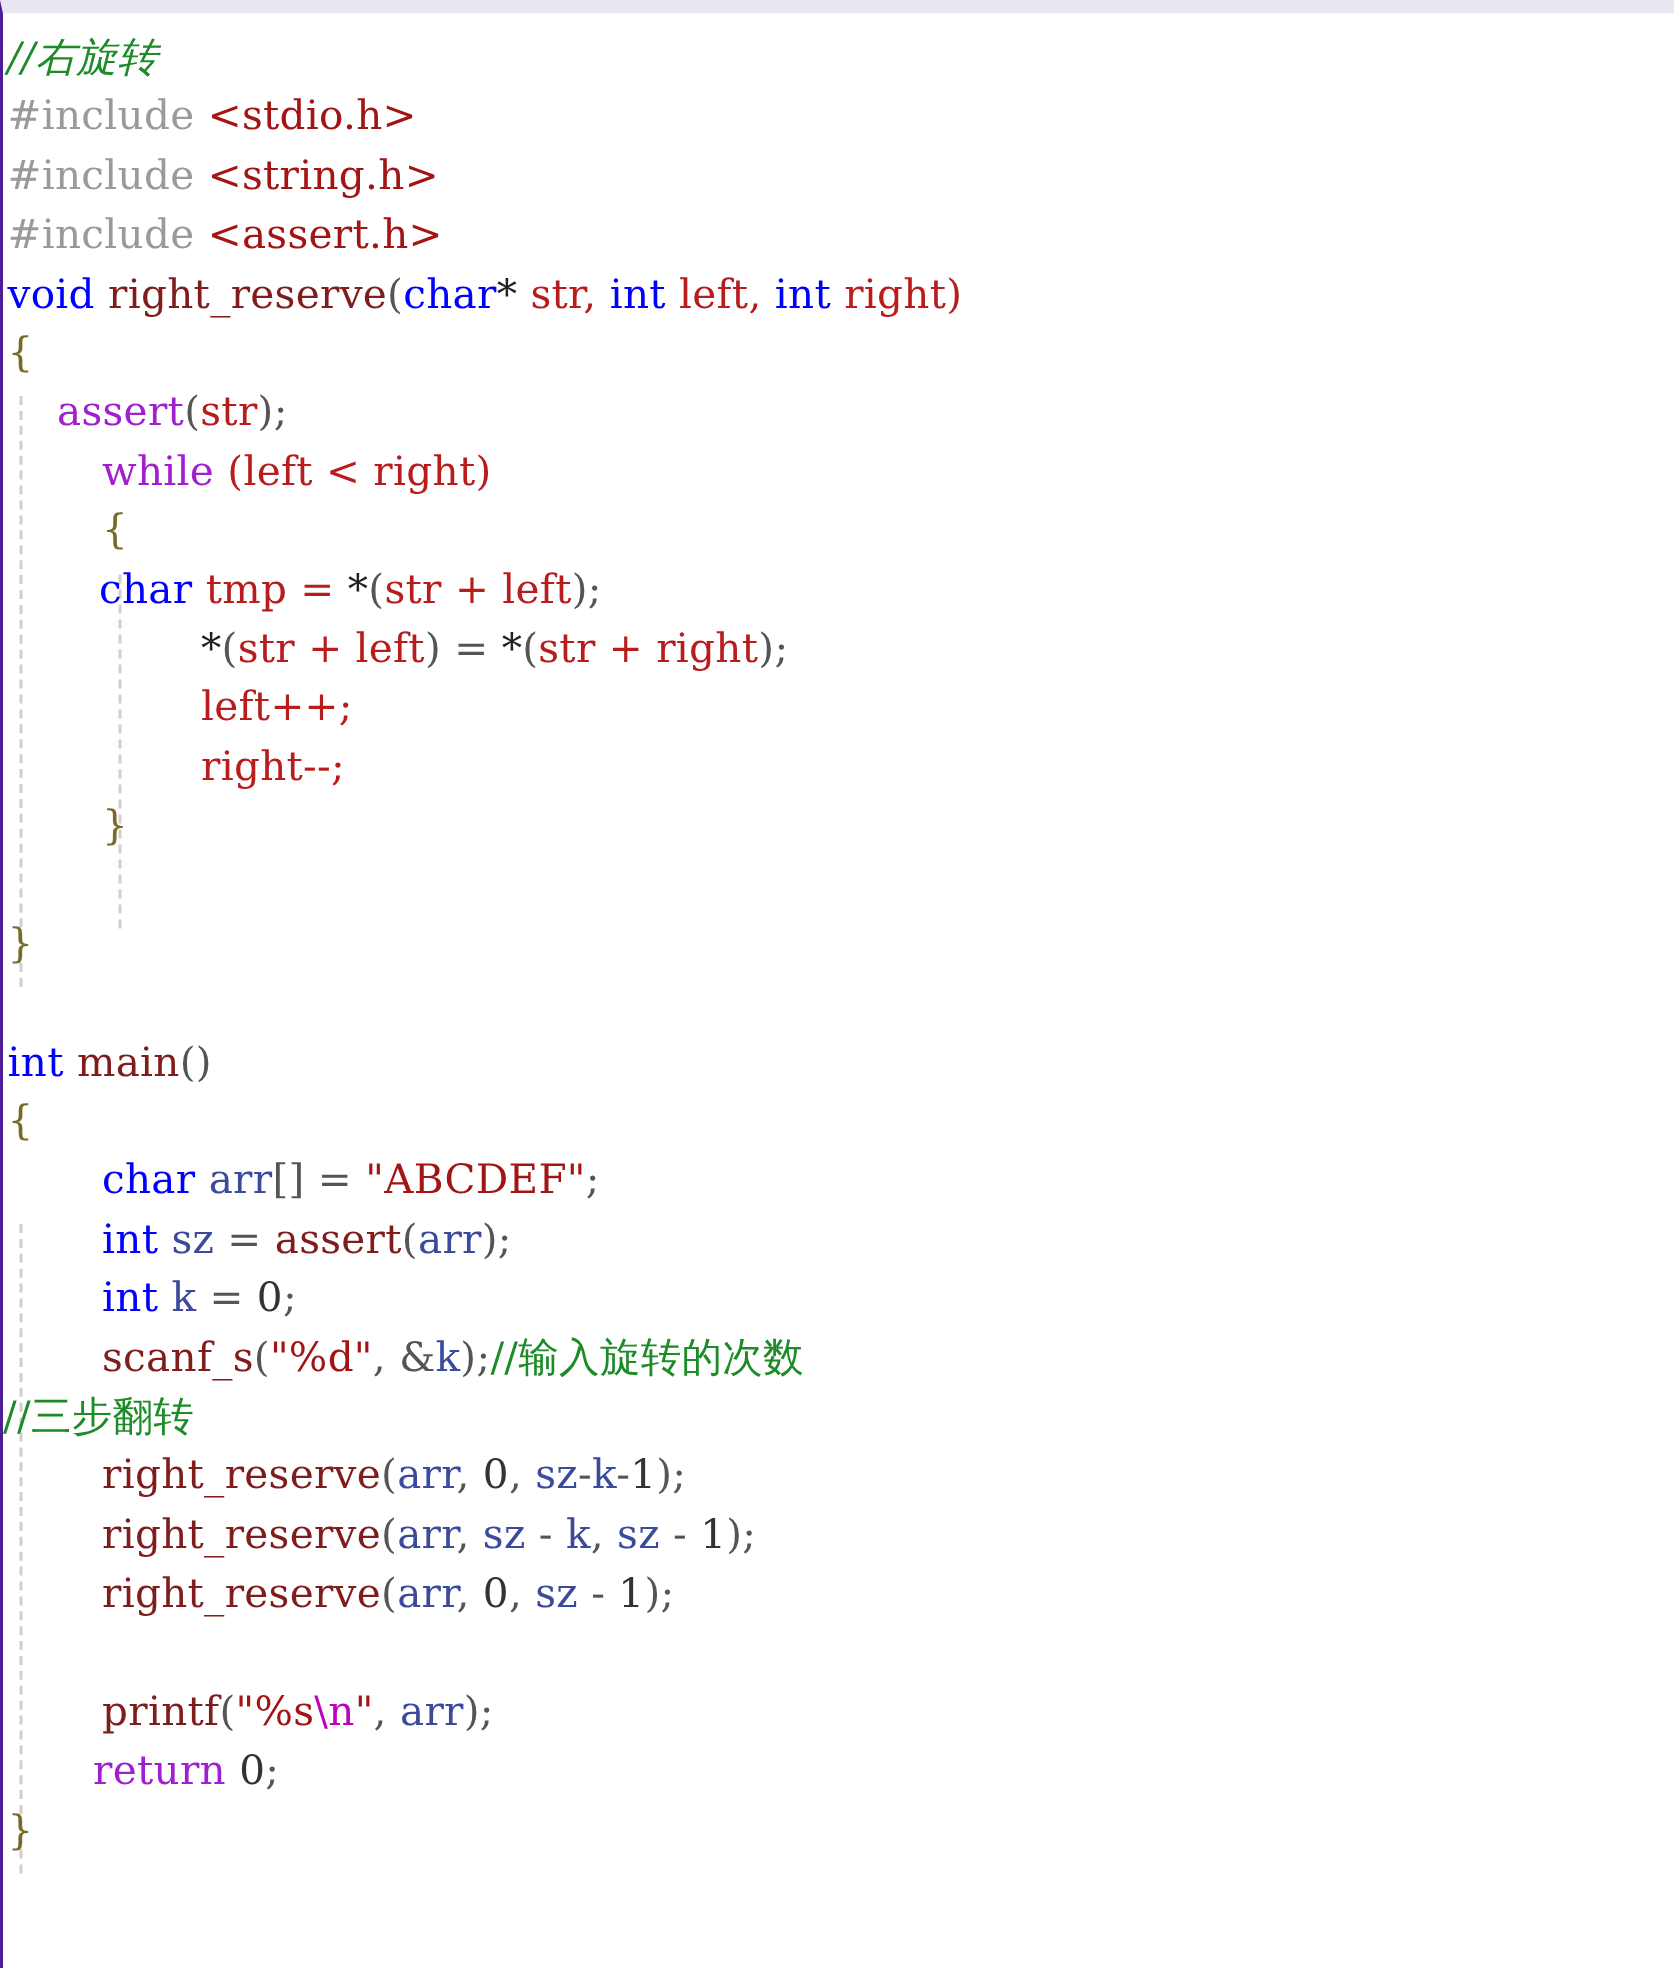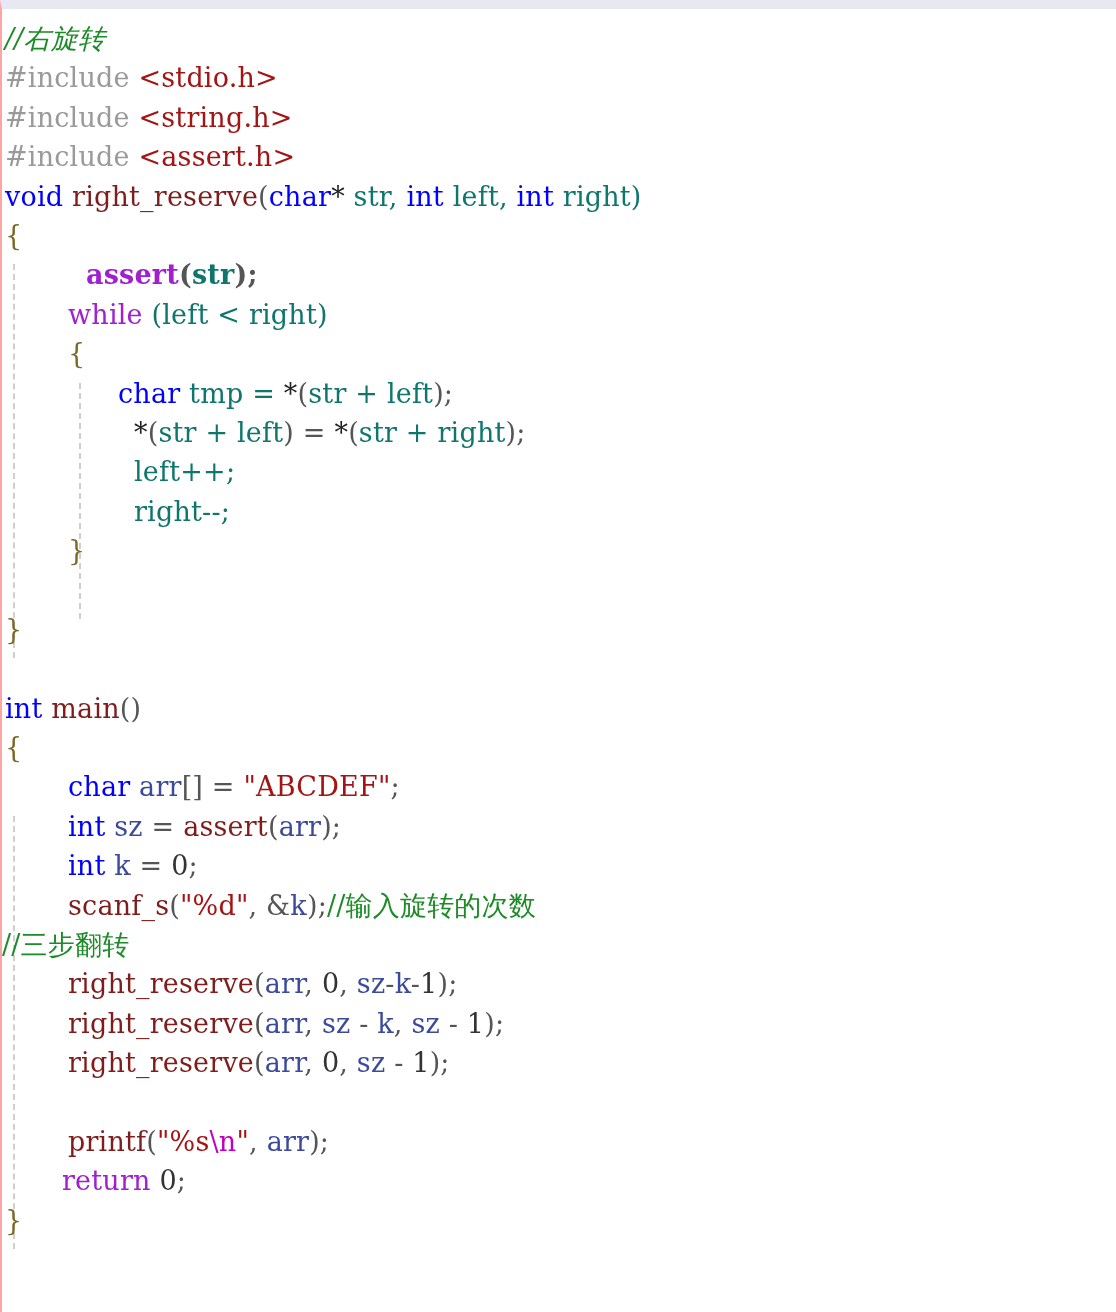--- a/index.html
+++ b/index.html
@@ -14,21 +14,21 @@
     font-family: "DejaVu Serif", "Liberation Serif", serif;
   }
 
   #code-block {
     position: relative;
     width: 1116px;
     height: 1312px;
     background: #ffffff;
     box-sizing: border-box;
     border-top: 9px solid #e8e8f2;
-    border-left: 2px solid #fca5a5;
+    border-left: 2px solid #4c1d95;
   }
 
   
   #code-block::before {
     content: "";
     position: absolute;
     left: 0; right: 0; top: 0;
     height: 3px;
     background: #ffffff;
     opacity: 0.9;
@@ -64,21 +64,21 @@
     font-family: "DejaVu Serif", "Liberation Serif", serif;
     letter-spacing: 0.2px;
     color: #808080;
   }
   .line .txt { display: inline; }
 
   
   .kw      { color: #0000ff; }   
   .ctrl    { color: #a020d0; }   
   .fn      { color: #7f1d1d; }   
-  .ident   { color: #0f766e; }   
+  .ident   { color: #b91c1c; }   
   .var     { color: #3b4a9c; }   
   .pp      { color: #9a9a9a; }   
   .hdr     { color: #a31515; }   
   .str     { color: #a31515; }   
   .esc     { color: #c000c0; }   
   .cmt     { color: #1d8b27; font-style: italic; }
   .cmt-cn  { color: #1d8b27; }
   .punct   { color: #555555; }
   .num     { color: #333333; }
   .op      { color: #222222; }
@@ -94,24 +94,24 @@
         <div class="guide" style="left: 77px; top: 373.6px; height: 236.4px;"></div>
         <div class="guide" style="left: 11px; top: 807px; height: 433.4px;"></div>
       </div>
     <div id="code-lines">
         <div class="line"><span class="txt" style="padding-left: 3px;"><span class="cmt">//右旋转</span></span></div>
         <div class="line"><span class="txt" style="padding-left: 3px;"><span class="pp">#include </span><span class="hdr">&lt;stdio.h&gt;</span></span></div>
         <div class="line"><span class="txt" style="padding-left: 3px;"><span class="pp">#include </span><span class="hdr">&lt;string.h&gt;</span></span></div>
         <div class="line"><span class="txt" style="padding-left: 3px;"><span class="pp">#include </span><span class="hdr">&lt;assert.h&gt;</span></span></div>
         <div class="line"><span class="txt" style="padding-left: 3px;"><span class="kw">void</span><span class="ident"> </span><span class="fn">right_reserve</span><span class="punct">(</span><span class="kw">char</span><span class="op">*</span><span class="ident"> str, </span><span class="kw">int</span><span class="ident"> left, </span><span class="kw">int</span><span class="ident"> right)</span></span></div>
         <div class="line"><span class="txt" style="padding-left: 3px;"><span class="brace">{</span></span></div>
-        <div class="line"><span class="txt" style="padding-left: 84px; font-weight: bold;"><span class="ctrl">assert</span><span class="punct">(</span><span class="ident">str</span><span class="punct">);</span></span></div>
+        <div class="line"><span class="txt" style="padding-left: 36px;"><span class="ctrl">assert</span><span class="punct">(</span><span class="ident">str</span><span class="punct">);</span></span></div>
         <div class="line"><span class="txt" style="padding-left: 66px;"><span class="ctrl">while</span><span class="ident"> (left &lt; right)</span></span></div>
         <div class="line"><span class="txt" style="padding-left: 66px;"><span class="brace">{</span></span></div>
-        <div class="line"><span class="txt" style="padding-left: 116px; text-align: right;"><span class="kw">char</span><span class="ident"> tmp = </span><span class="op">*</span><span class="punct">(</span><span class="ident">str + left</span><span class="punct">);</span></span></div>
+        <div class="line"><span class="txt" style="padding-left: 64px; text-align: right;"><span class="kw">char</span><span class="ident"> tmp = </span><span class="op">*</span><span class="punct">(</span><span class="ident">str + left</span><span class="punct">);</span></span></div>
         <div class="line"><span class="txt" style="padding-left: 132px;"><span class="op">*</span><span class="punct">(</span><span class="ident">str + left</span><span class="punct">) = </span><span class="op">*</span><span class="punct">(</span><span class="ident">str + right</span><span class="punct">);</span></span></div>
         <div class="line"><span class="txt" style="padding-left: 132px;"><span class="ident">left++;</span></span></div>
         <div class="line"><span class="txt" style="padding-left: 132px;"><span class="ident">right--;</span></span></div>
         <div class="line"><span class="txt" style="padding-left: 66px;"><span class="brace">}</span></span></div>
         <div class="line"><span class="txt" style="padding-left: 66px;">&nbsp;</span></div>
         <div class="line"><span class="txt" style="padding-left: 3px;"><span class="brace">}</span></span></div>
         <div class="line"><span class="txt" style="padding-left: 3px;">&nbsp;</span></div>
         <div class="line"><span class="txt" style="padding-left: 3px;"><span class="kw">int</span><span class="ident"> </span><span class="fn">main</span><span class="punct">()</span></span></div>
         <div class="line"><span class="txt" style="padding-left: 3px;"><span class="brace">{</span></span></div>
         <div class="line"><span class="txt" style="padding-left: 66px;"><span class="kw">char</span><span class="var"> arr</span><span class="punct">[] = </span><span class="str">"ABCDEF"</span><span class="punct">;</span></span></div>

